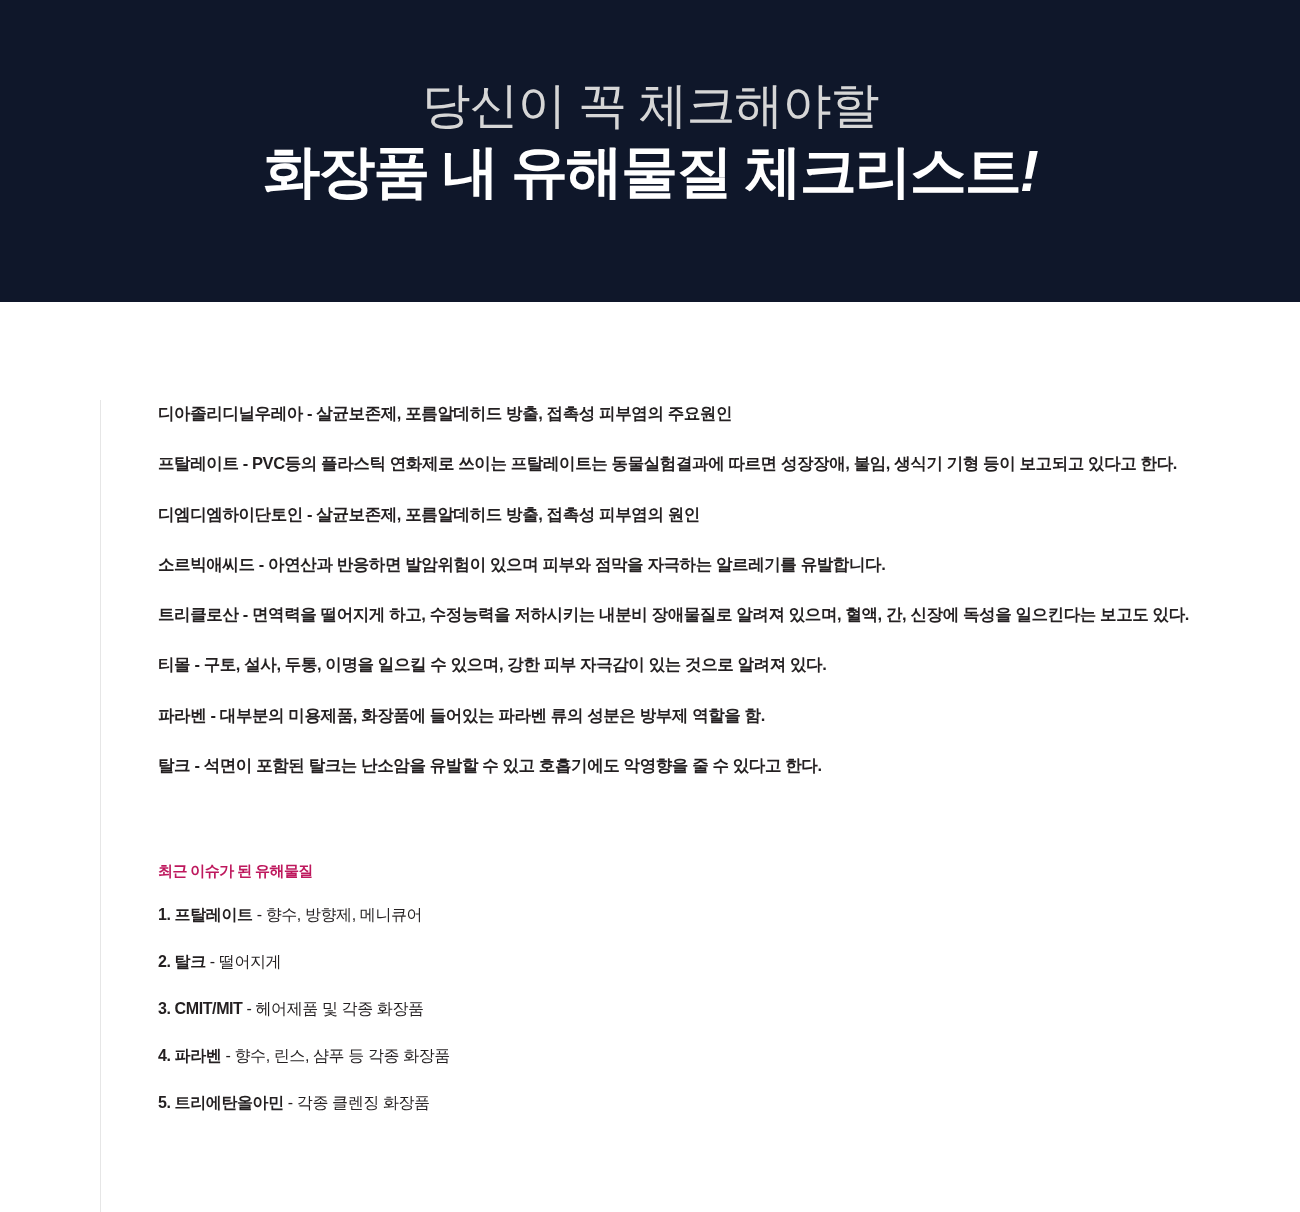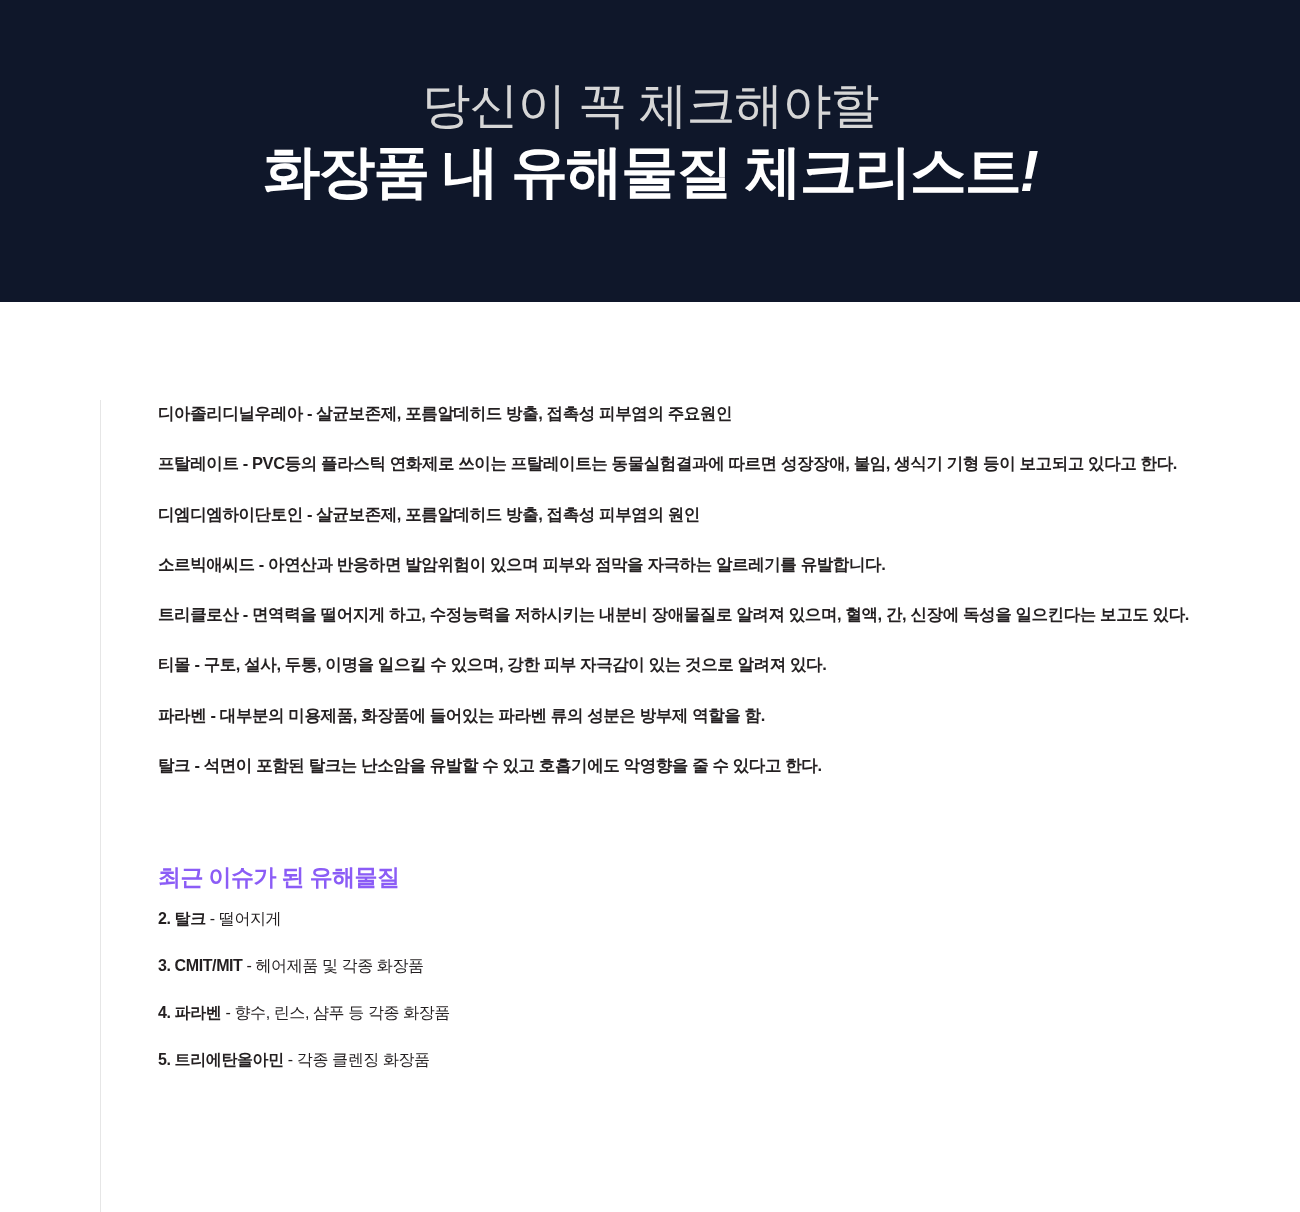--- a/index.html
+++ b/index.html
@@ -84,25 +84,25 @@
   }
   .list-item .desc {
     font-weight: 700;
   }
 
   
   .recent {
     padding: 58px 0 0 158px;
   }
   .recent-title {
-    color: #8b5cf6;
-    font-size: 23px;
+    color: #be185d;
+    font-size: 15px;
     font-weight: 700;
     letter-spacing: -0.6px;
-    margin-bottom: 16px;
+    margin-bottom: 24px;
   }
   .recent-list {
     margin: 0;
     padding: 0;
     list-style: none;
   }
   .recent-item {
     font-size: 16px;
     letter-spacing: -0.4px;
     margin-bottom: 26px;
@@ -136,19 +136,20 @@
       <li class="list-item"><span class="term">소르빅애씨드</span> <span class="desc">- 아연산과 반응하면 발암위험이 있으며 피부와 점막을 자극하는 알르레기를 유발합니다.</span></li>
       <li class="list-item"><span class="term">트리클로산</span> <span class="desc">- 면역력을 떨어지게 하고, 수정능력을 저하시키는 내분비 장애물질로 알려져 있으며, 혈액, 간, 신장에 독성을 일으킨다는 보고도 있다.</span></li>
       <li class="list-item"><span class="term">티몰</span> <span class="desc">- 구토, 설사, 두통, 이명을 일으킬 수 있으며, 강한 피부 자극감이 있는 것으로 알려져 있다.</span></li>
       <li class="list-item"><span class="term">파라벤</span> <span class="desc">- 대부분의 미용제품, 화장품에 들어있는 파라벤 류의 성분은 방부제 역할을 함.</span></li>
       <li class="list-item"><span class="term">탈크</span> <span class="desc">- 석면이 포함된 탈크는 난소암을 유발할 수 있고 호흡기에도 악영향을 줄 수 있다고 한다.</span></li>
     </ul>
 
   <div class="recent">
     <div class="recent-title">최근 이슈가 된 유해물질</div>
     <ul class="recent-list" id="recent-list">
+        <li class="recent-item"><span class="num">1.</span> <span class="term">프탈레이트</span> <span class="desc">- 향수, 방향제, 메니큐어</span></li>
         <li class="recent-item"><span class="num">2.</span> <span class="term">탈크</span> <span class="desc">- 떨어지게</span></li>
         <li class="recent-item"><span class="num">3.</span> <span class="term">CMIT/MIT</span> <span class="desc">- 헤어제품 및 각종 화장품</span></li>
         <li class="recent-item"><span class="num">4.</span> <span class="term">파라벤</span> <span class="desc">- 향수, 린스, 샴푸 등 각종 화장품</span></li>
         <li class="recent-item"><span class="num">5.</span> <span class="term">트리에탄올아민</span> <span class="desc">- 각종 클렌징 화장품</span></li>
       </ul>
   </div>
 </div>
 
 </body></html>

